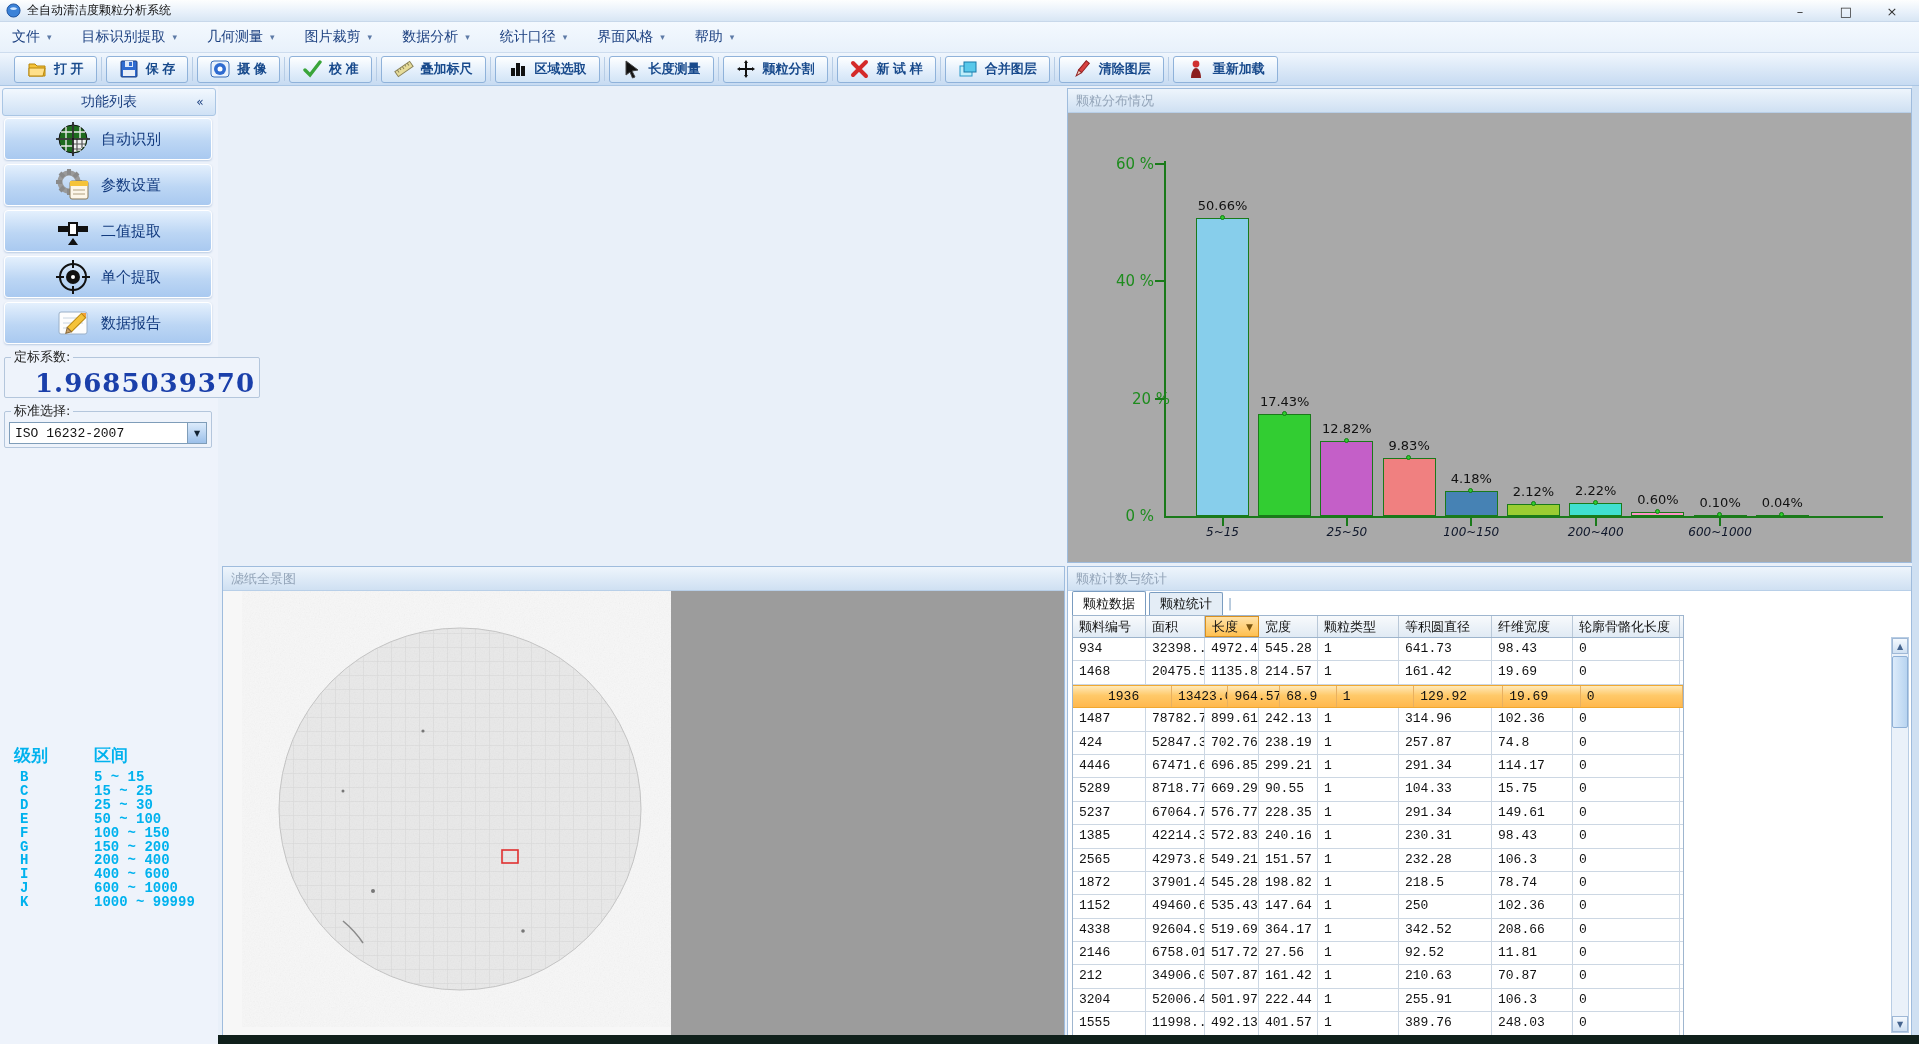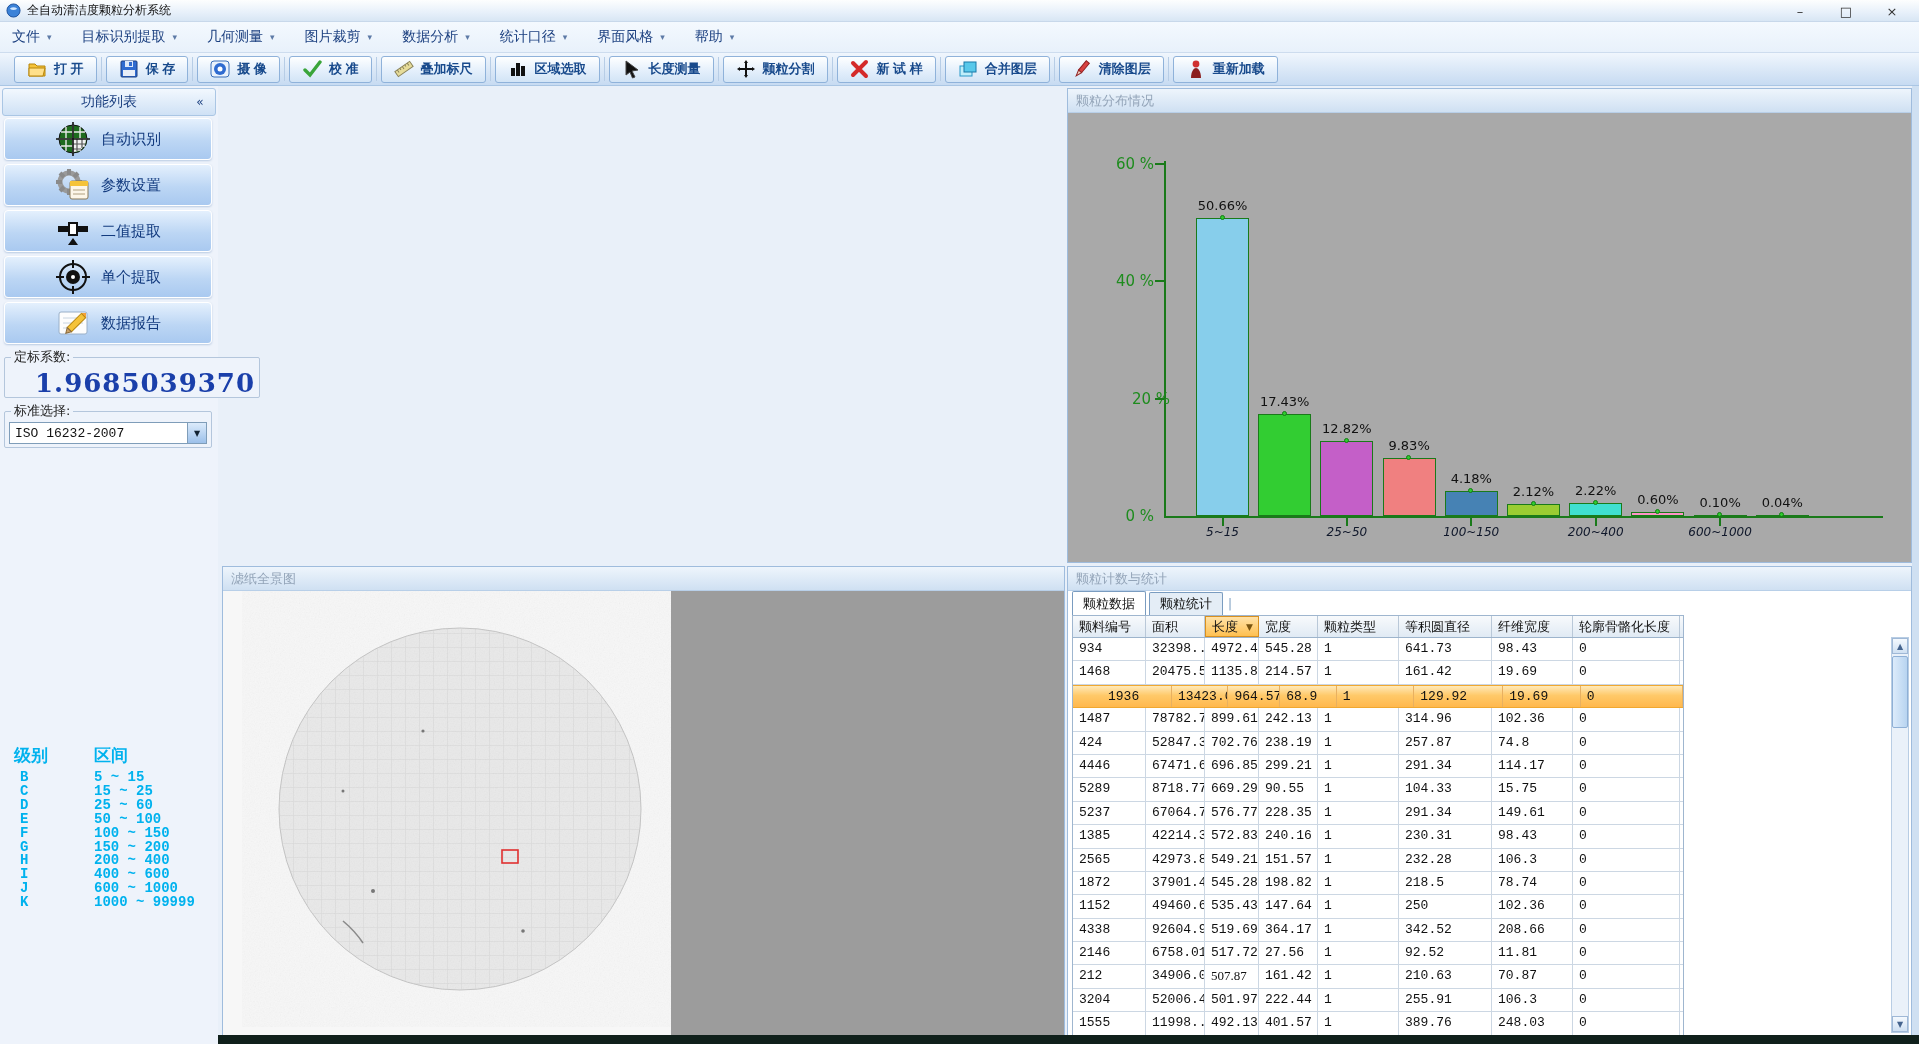--- a/index.html
+++ b/index.html
@@ -358,21 +358,21 @@
           <div class="level-row">
             <span class="lv-c1">B</span>
             <span>5 ~ 15</span>
           </div>
           <div class="level-row">
             <span class="lv-c1">C</span>
             <span>15 ~ 25</span>
           </div>
           <div class="level-row">
             <span class="lv-c1">D</span>
-            <span>25 ~ 60</span>
+            <span>25 ~ 30</span>
           </div>
           <div class="level-row">
             <span class="lv-c1">E</span>
             <span>50 ~ 100</span>
           </div>
           <div class="level-row">
             <span class="lv-c1">F</span>
             <span>100 ~ 150</span>
           </div>
           <div class="level-row">
@@ -657,21 +657,21 @@
             <div class="t-cell" style="width: 54px;">517.72</div>
             <div class="t-cell" style="width: 59px;">27.56</div>
             <div class="t-cell" style="width: 81px;">1</div>
             <div class="t-cell" style="width: 93px;">92.52</div>
             <div class="t-cell" style="width: 81px;">11.81</div>
             <div class="t-cell" style="width: 107px;">0</div>
           </div>
           <div class="t-row">
             <div class="t-cell" style="width: 73px;">212</div>
             <div class="t-cell" style="width: 59px;">34906.07</div>
-            <div class="t-cell" style="width: 54px; font-family: Liberation Serif, serif;">507.87</div>
+            <div class="t-cell" style="width: 54px;">507.87</div>
             <div class="t-cell" style="width: 59px;">161.42</div>
             <div class="t-cell" style="width: 81px;">1</div>
             <div class="t-cell" style="width: 93px;">210.63</div>
             <div class="t-cell" style="width: 81px;">70.87</div>
             <div class="t-cell" style="width: 107px;">0</div>
           </div>
           <div class="t-row">
             <div class="t-cell" style="width: 73px;">3204</div>
             <div class="t-cell" style="width: 59px;">52006.48</div>
             <div class="t-cell" style="width: 54px;">501.97</div>

